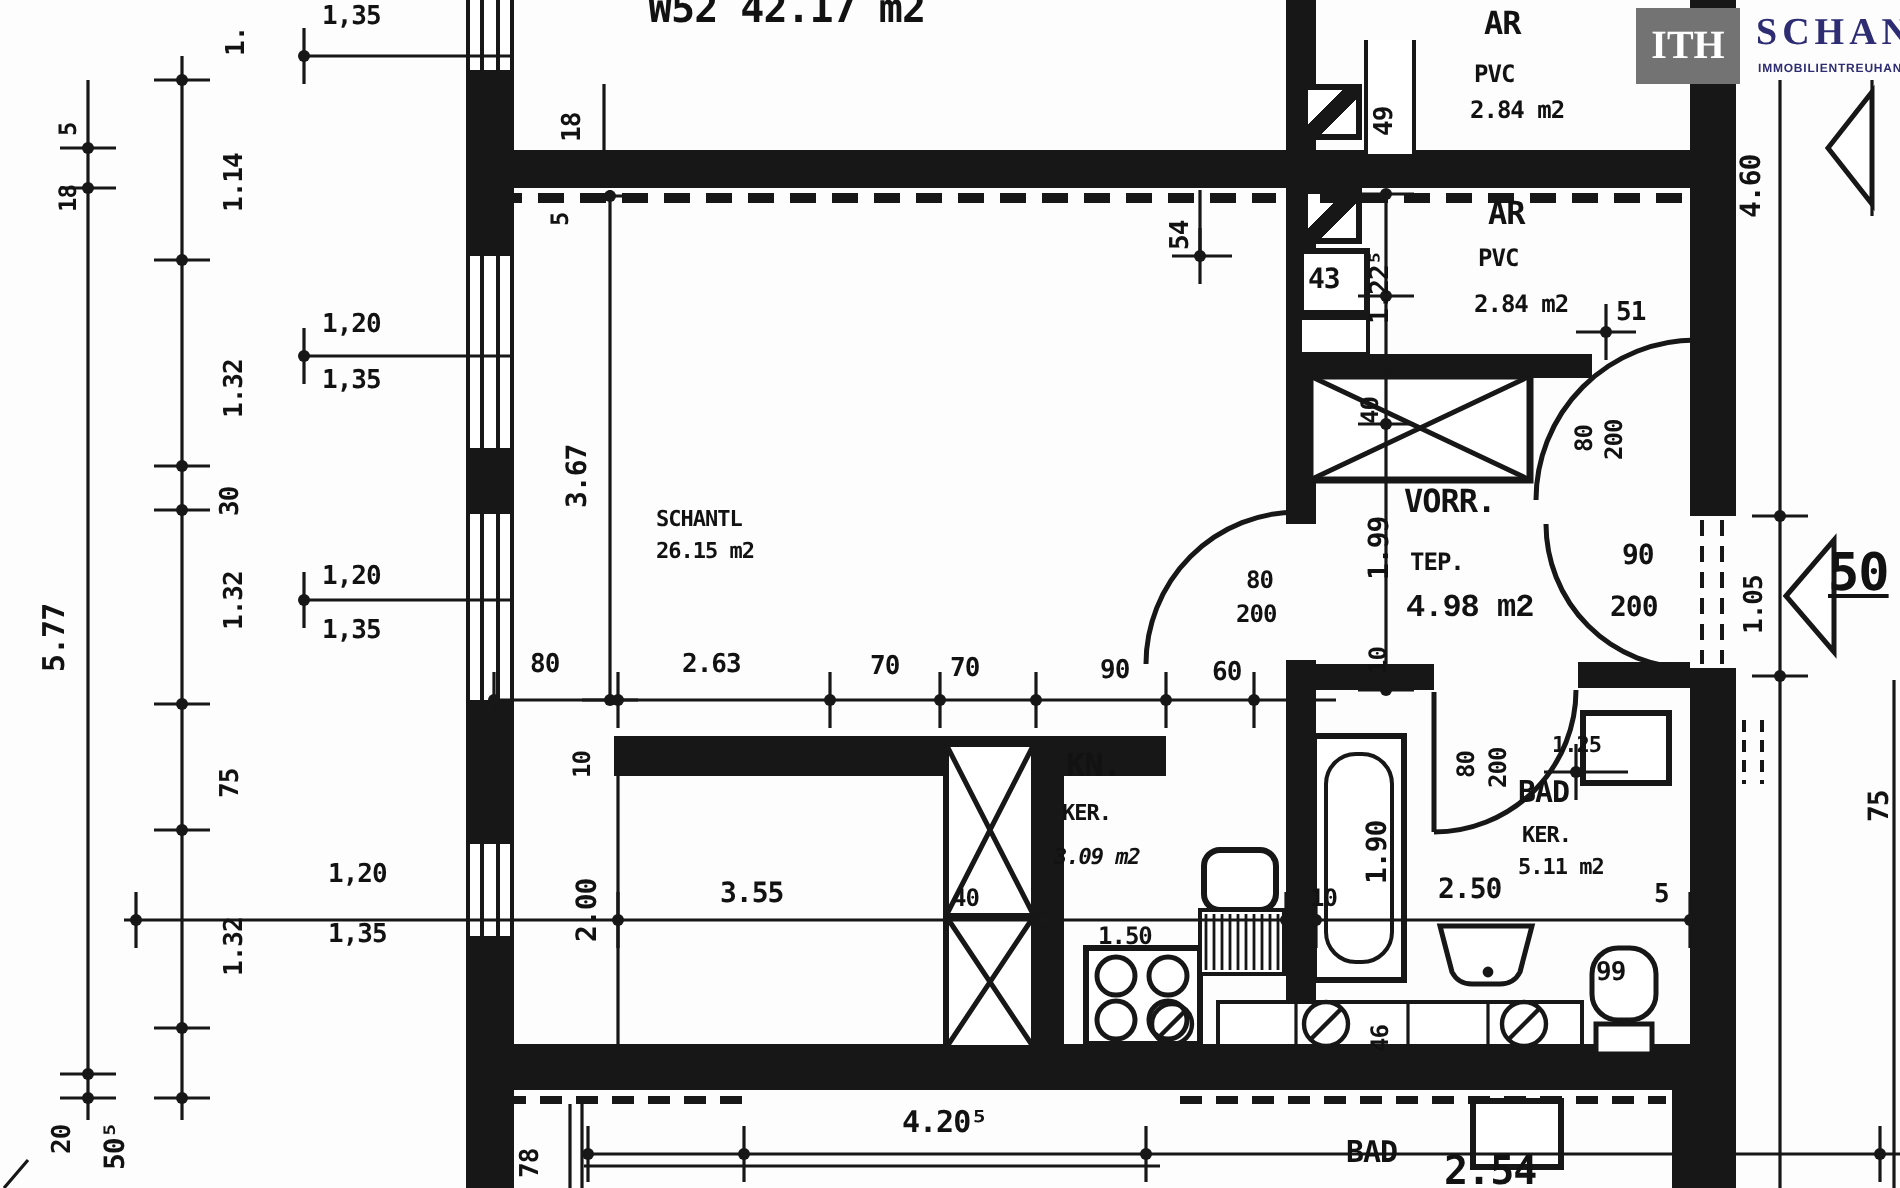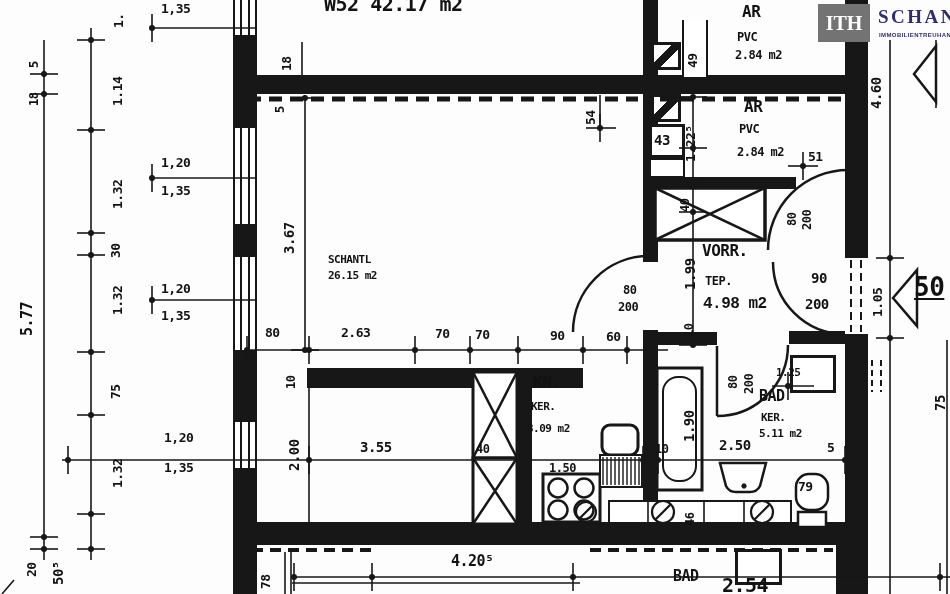--- a/index.html
+++ b/index.html
@@ -241,21 +241,21 @@
     <div class="lab" style="left: 737px; top: 31px; font-size: 12px;">PVC</div>
     <div class="lab" style="left: 735px; top: 49px; font-size: 12px;">2.84 m2</div>
     <div class="lab" style="left: 744px; top: 99px; font-size: 16px;">AR</div>
     <div class="lab" style="left: 739px; top: 123px; font-size: 12px;">PVC</div>
     <div class="lab" style="left: 737px; top: 146px; font-size: 12px;">2.84 m2</div>
     <div class="lab" style="left: 702px; top: 243px; font-size: 16px;">VORR.</div>
     <div class="lab" style="left: 705px; top: 275px; font-size: 12px;">TEP.</div>
     <div class="lab" style="left: 703px; top: 296px; font-size: 16px; font-family: Liberation Mono, monospace;">4.98 m2</div>
     <div class="lab" style="left: 533px; top: 375px; font-size: 16px;">KN.</div>
     <div class="lab" style="left: 531px; top: 401px; font-size: 11px;">KER.</div>
-    <div class="lab" style="left: 527px; top: 423px; font-size: 11px;">3.09 m2</div>
+    <div class="lab" style="left: 527px; top: 423px; font-size: 11px; font-style: italic;">3.09 m2</div>
     <div class="lab" style="left: 759px; top: 389px; font-size: 15px;">BAD</div>
     <div class="lab" style="left: 761px; top: 412px; font-size: 11px;">KER.</div>
     <div class="lab" style="left: 759px; top: 428px; font-size: 11px;">5.11 m2</div>
     <div class="lab" style="left: 673px; top: 569px; font-size: 15px;">BAD</div>
     <div class="lab" style="left: 722px; top: 575px; font-size: 20px;">2.54</div>
     <div class="lab" style="left: 265px; top: 326px; font-size: 13px;">80</div>
     <div class="lab" style="left: 341px; top: 326px; font-size: 13px;">2.63</div>
     <div class="lab" style="left: 435px; top: 327px; font-size: 13px;">70</div>
     <div class="lab" style="left: 475px; top: 328px; font-size: 13px;">70</div>
     <div class="lab" style="left: 550px; top: 329px; font-size: 13px;">90</div>
@@ -266,21 +266,21 @@
     <div class="lab" style="left: 476px; top: 443px; font-size: 12px;">40</div>
     <div class="lab" style="left: 549px; top: 462px; font-size: 12px;">1.50</div>
     <div class="lab" style="left: 655px; top: 443px; font-size: 12px;">10</div>
     <div class="lab" style="left: 719px; top: 438px; font-size: 14px;">2.50</div>
     <div class="lab" style="left: 827px; top: 441px; font-size: 13px;">5</div>
     <div class="lab" style="left: 811px; top: 271px; font-size: 14px;">90</div>
     <div class="lab" style="left: 805px; top: 297px; font-size: 14px;">200</div>
     <div class="lab" style="left: 451px; top: 554px; font-size: 15px;">4.20⁵</div>
     <div class="lab" style="left: 654px; top: 133px; font-size: 14px;">43</div>
     <div class="lab" style="left: 808px; top: 150px; font-size: 13px;">51</div>
-    <div class="lab" style="left: 798px; top: 480px; font-size: 13px;">79</div>
+    <div class="lab" style="left: 798px; top: 480px; font-size: 13px;">99</div>
     <div class="lab" style="left: 776px; top: 367px; font-size: 11px;">1.25</div>
     <div class="lab" style="left: 914px; top: 274px; font-size: 26px; text-decoration: underline;">50</div>
     <div class="lab" style="left: 161px; top: 2px; font-size: 13px;">1,35</div>
     <div class="lab" style="left: 161px; top: 156px; font-size: 13px;">1,20</div>
     <div class="lab" style="left: 161px; top: 184px; font-size: 13px;">1,35</div>
     <div class="lab" style="left: 161px; top: 282px; font-size: 13px;">1,20</div>
     <div class="lab" style="left: 161px; top: 309px; font-size: 13px;">1,35</div>
     <div class="lab" style="left: 164px; top: 431px; font-size: 13px;">1,20</div>
     <div class="lab" style="left: 164px; top: 461px; font-size: 13px;">1,35</div>
     <div class="lab rot" style="left: 20px; top: 336px; font-size: 15px;">5.77</div>

